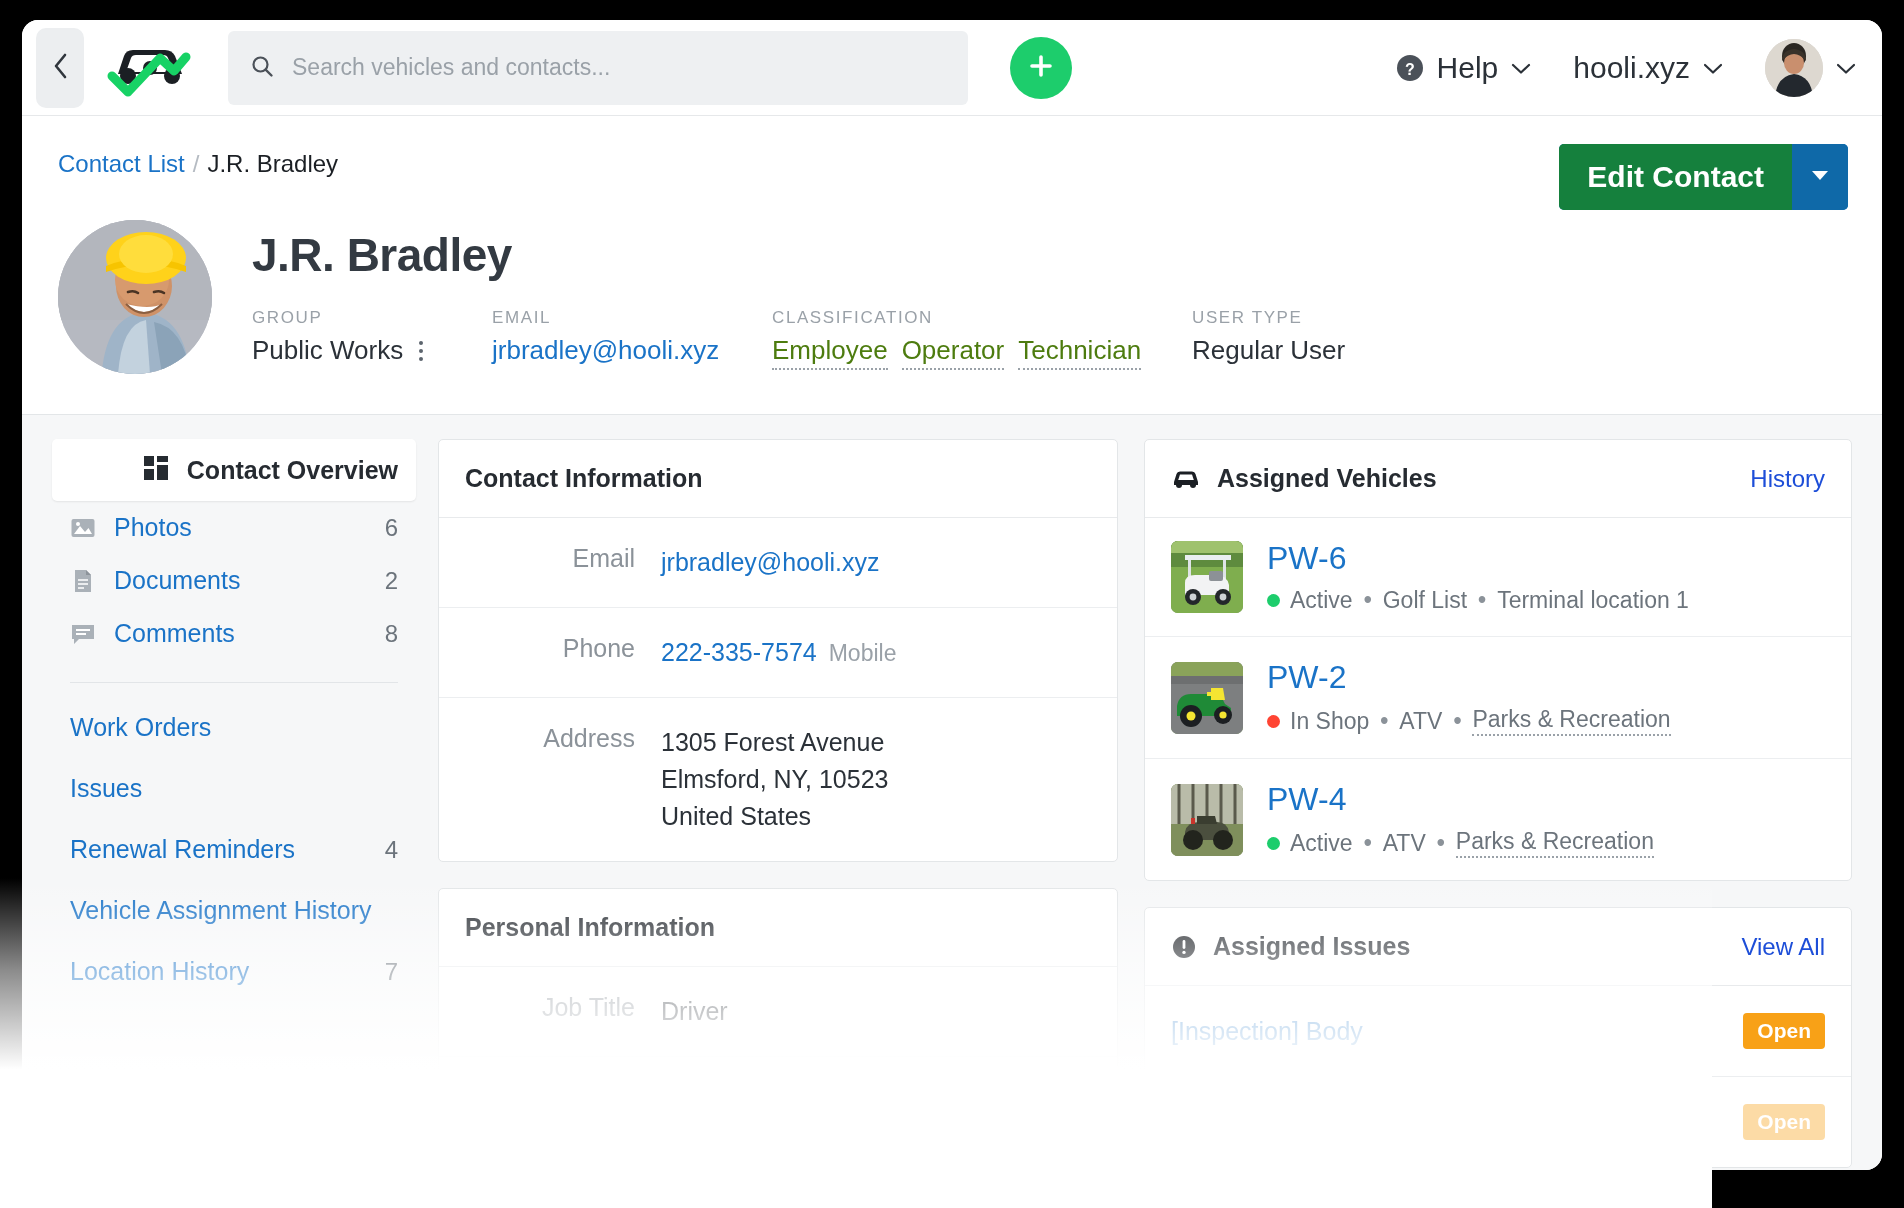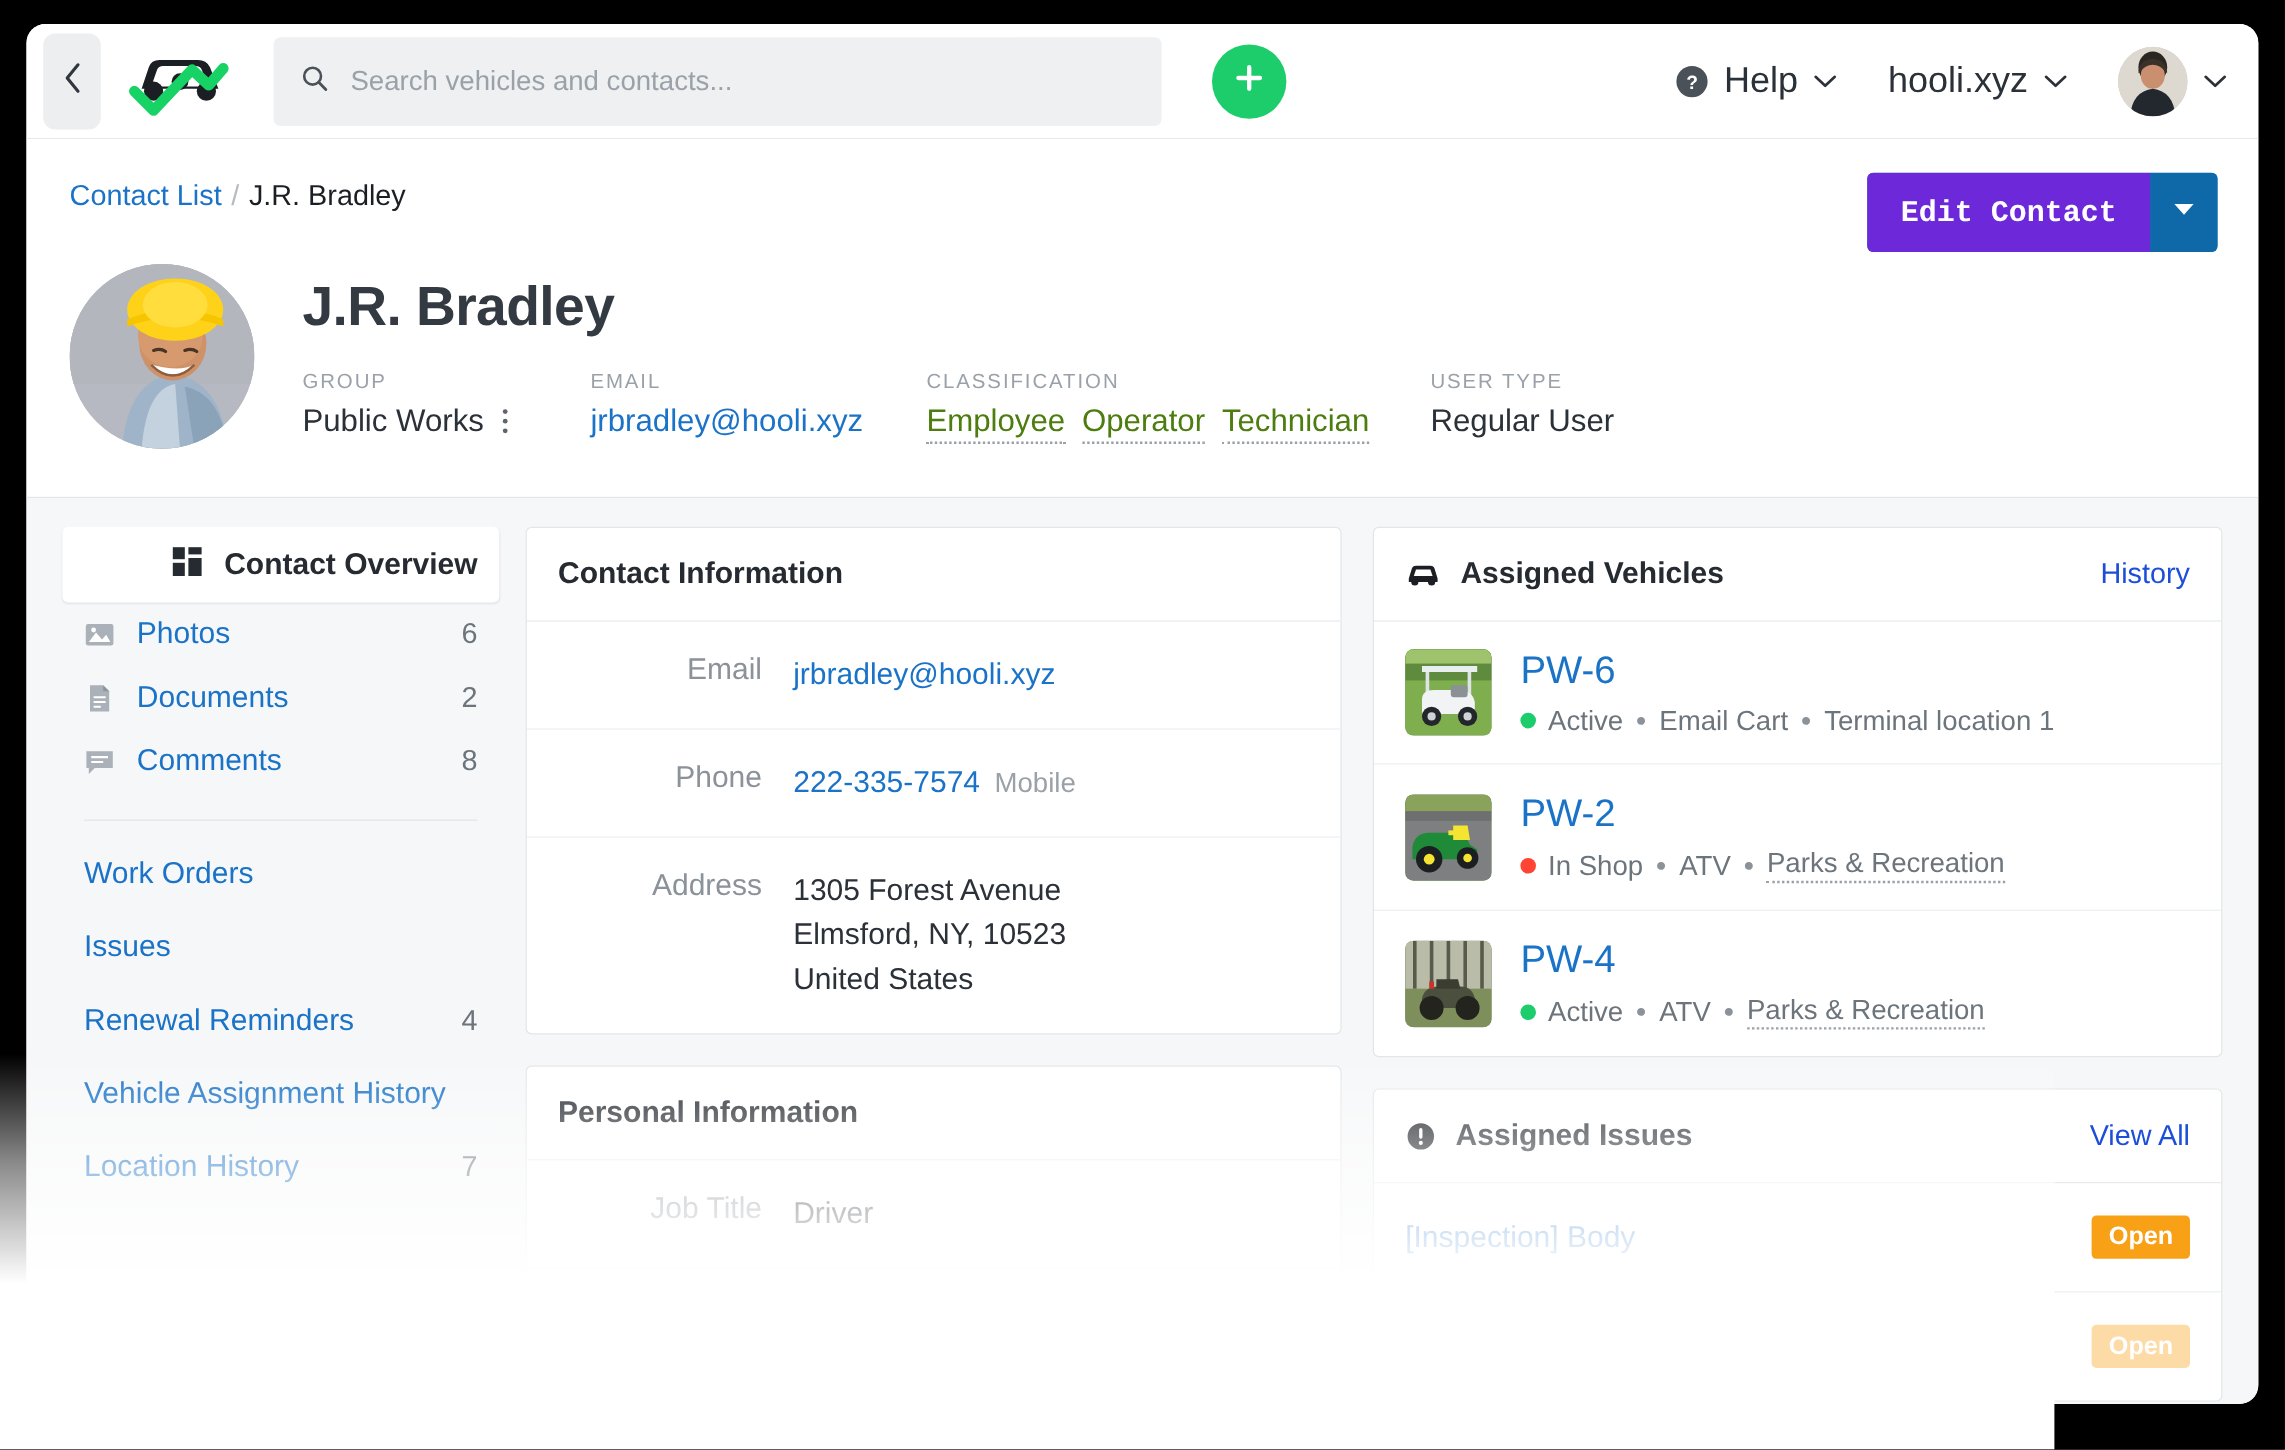--- a/index.html
+++ b/index.html
@@ -76,23 +76,23 @@
     position: relative;
   }
   .crumb { font-size: 24px; color: #1b1f24; padding-top: 6px;}
   .crumb a { color: #1a73c7; text-decoration: none; cursor: pointer; }
   .crumb .sep { color: #b5bbc2; margin: 0 8px; }
   .edit-btn-group {
     margin-left: auto; display: flex; height: 66px;
     border-radius: 5px; overflow: hidden; background: #1175bb;
   }
   .edit-btn {
-    background: #6d28d9; color: #fff; border: 0;
-    font-size: 25px; font-weight: bold; padding: 0 28px; cursor: pointer;
-    font-family: Liberation Mono, monospace;
+    background: #15803d; color: #fff; border: 0;
+    font-size: 30px; font-weight: bold; padding: 0 28px; cursor: pointer;
+    font-family: Liberation Sans, sans-serif;
   }
   .edit-split {
     background: #0f69a8; width: 56px; display: flex;
     align-items: center; justify-content: center; cursor: pointer;
   }
   .edit-split svg { width: 20px; height: 13px; }
 
   
   .profile {
     display: flex; padding: 10px 36px 40px 36px;
@@ -528,21 +528,21 @@
               <circle cx="52" cy="56" r="8" fill="#23272b"></circle>
                   <circle cx="52" cy="56" r="3.4" fill="#cfd3d6"></circle>
             </svg>
           </div>
           <div class="veh-info">
             <div class="veh-name">PW-6</div>
             <div class="veh-sub">
               <span class="dot" style="background:#1dcd6c"></span>
               <span>Active</span>
               <span class="bull">•</span>
-              <span>Email Cart</span>
+              <span>Golf List</span>
               <span class="bull">•</span>
               <span>Terminal location 1</span>
             </div>
           </div>
         </div>
 
         <div class="veh-row">
           <div class="veh-thumb">
             <svg viewBox="0 0 72 72" width="72" height="72">
               <rect width="72" height="72" fill="#7d7f80"></rect>

